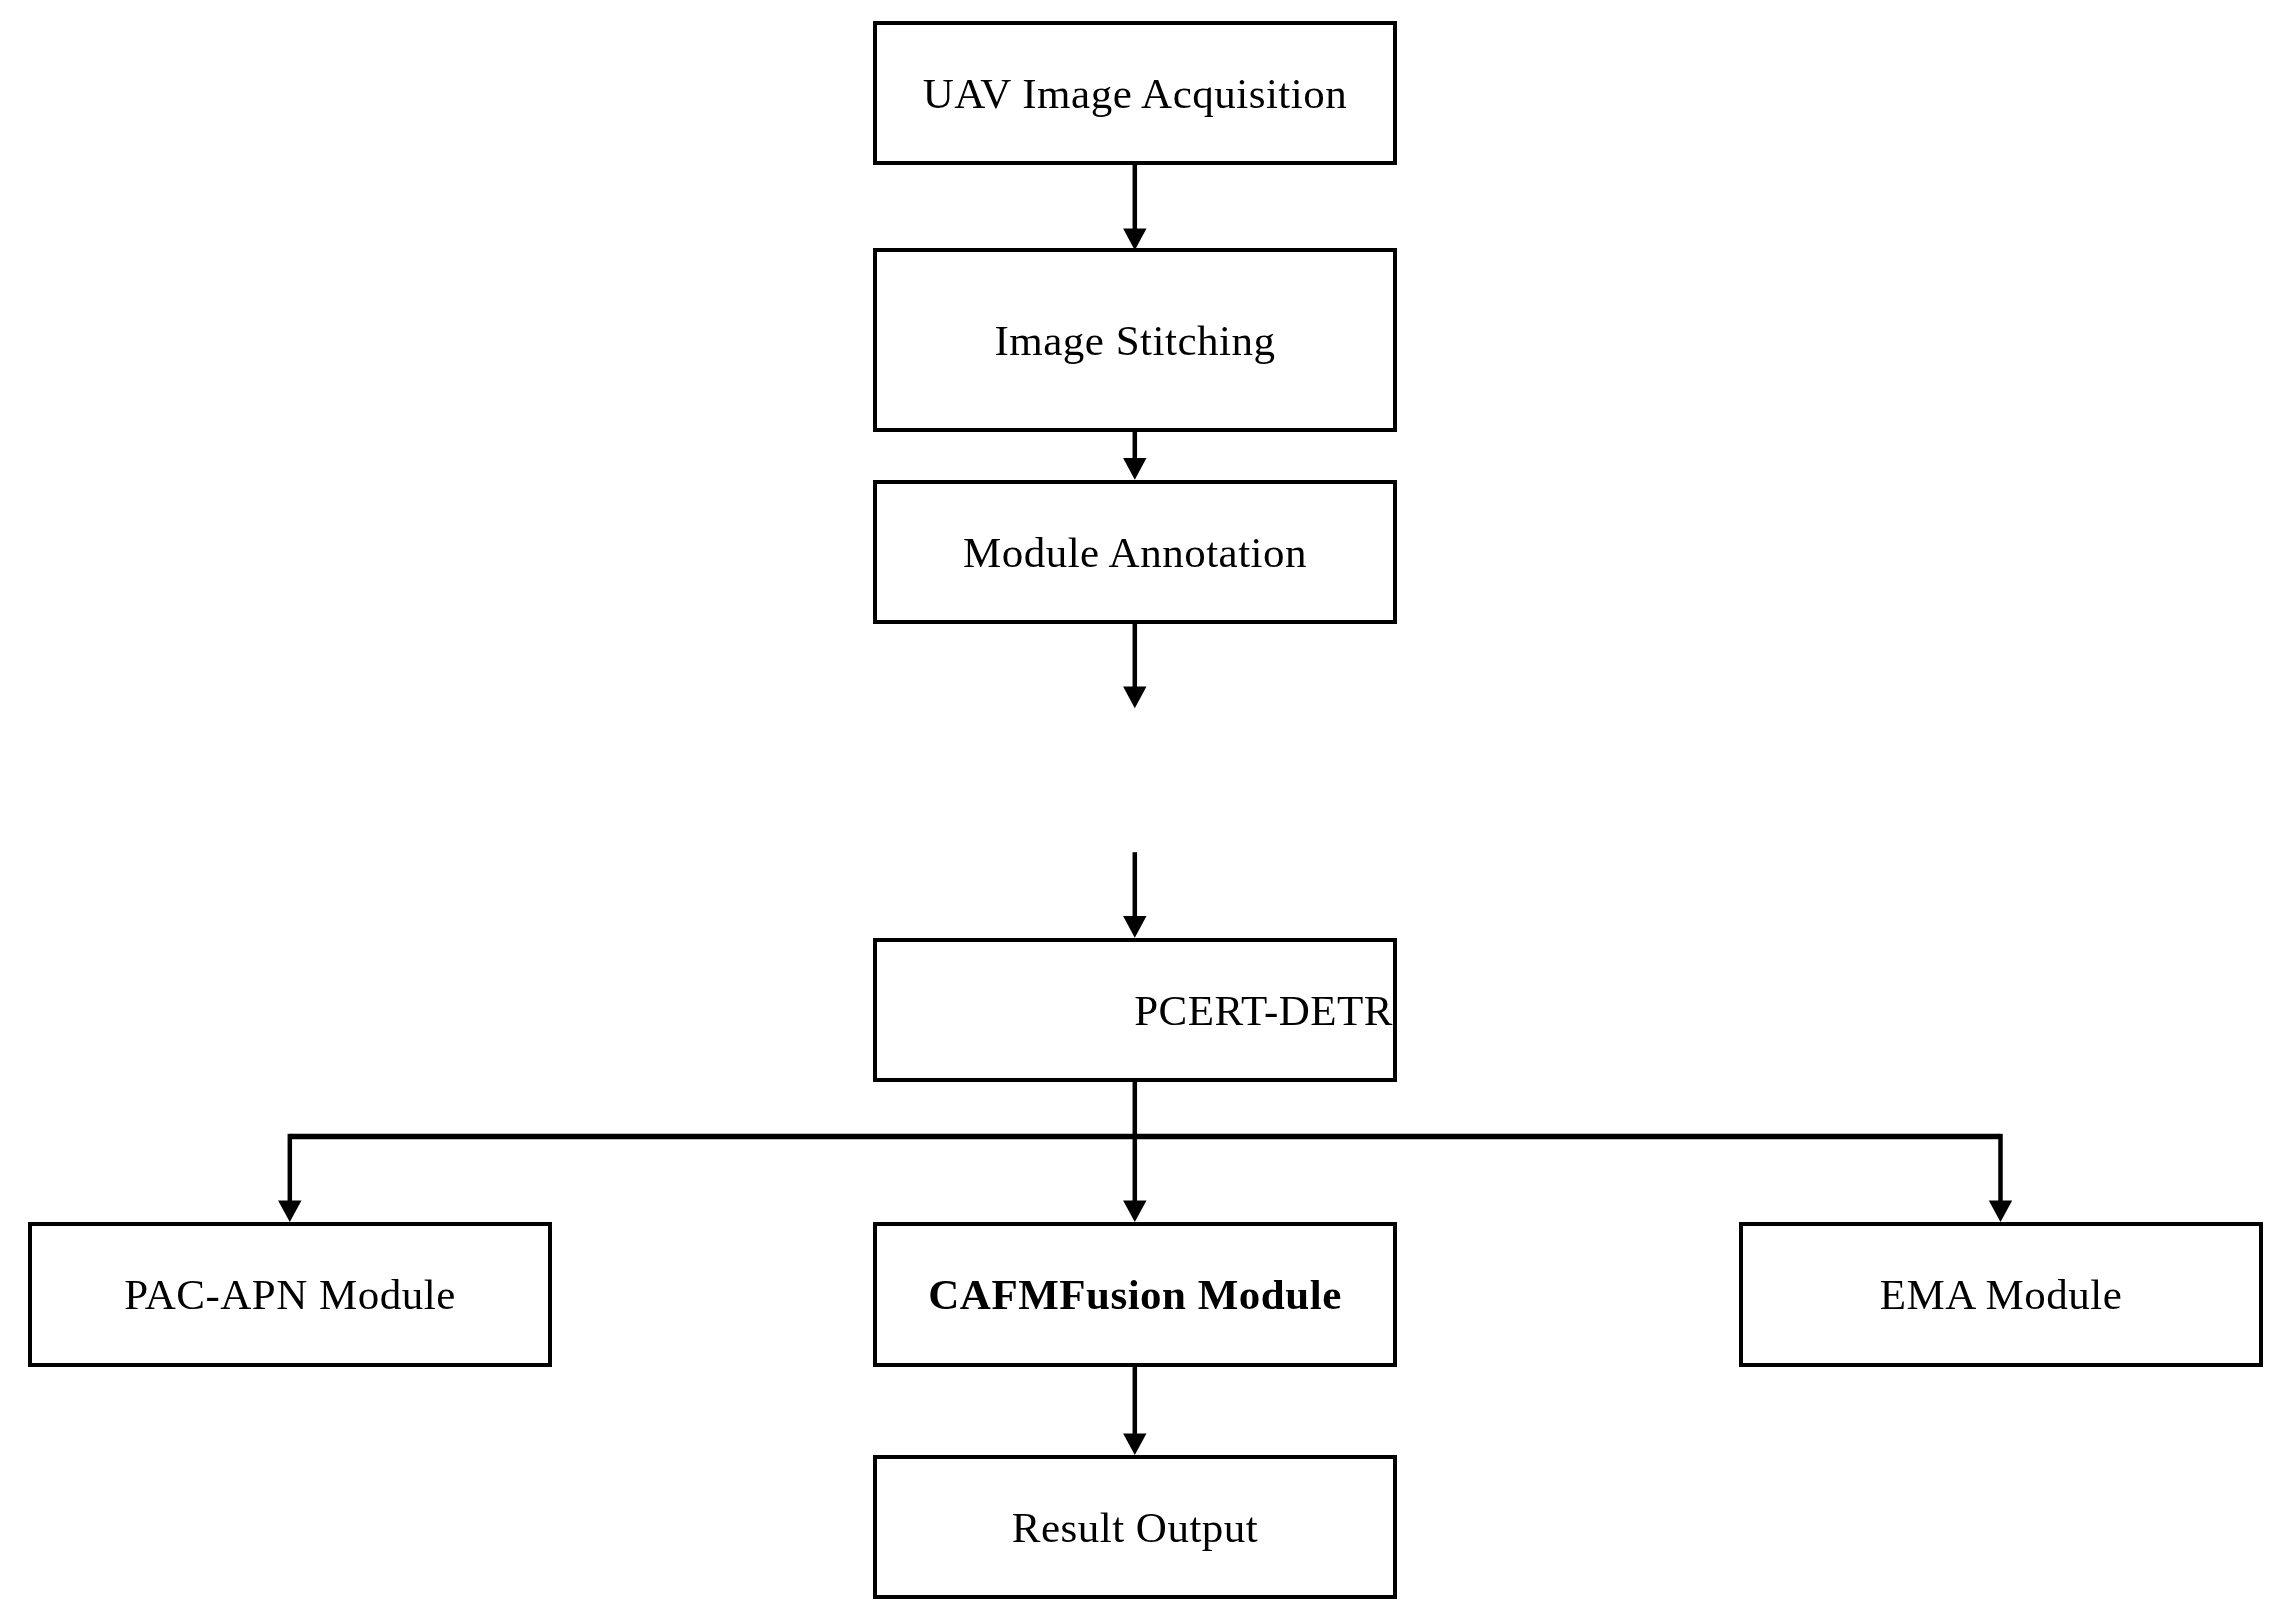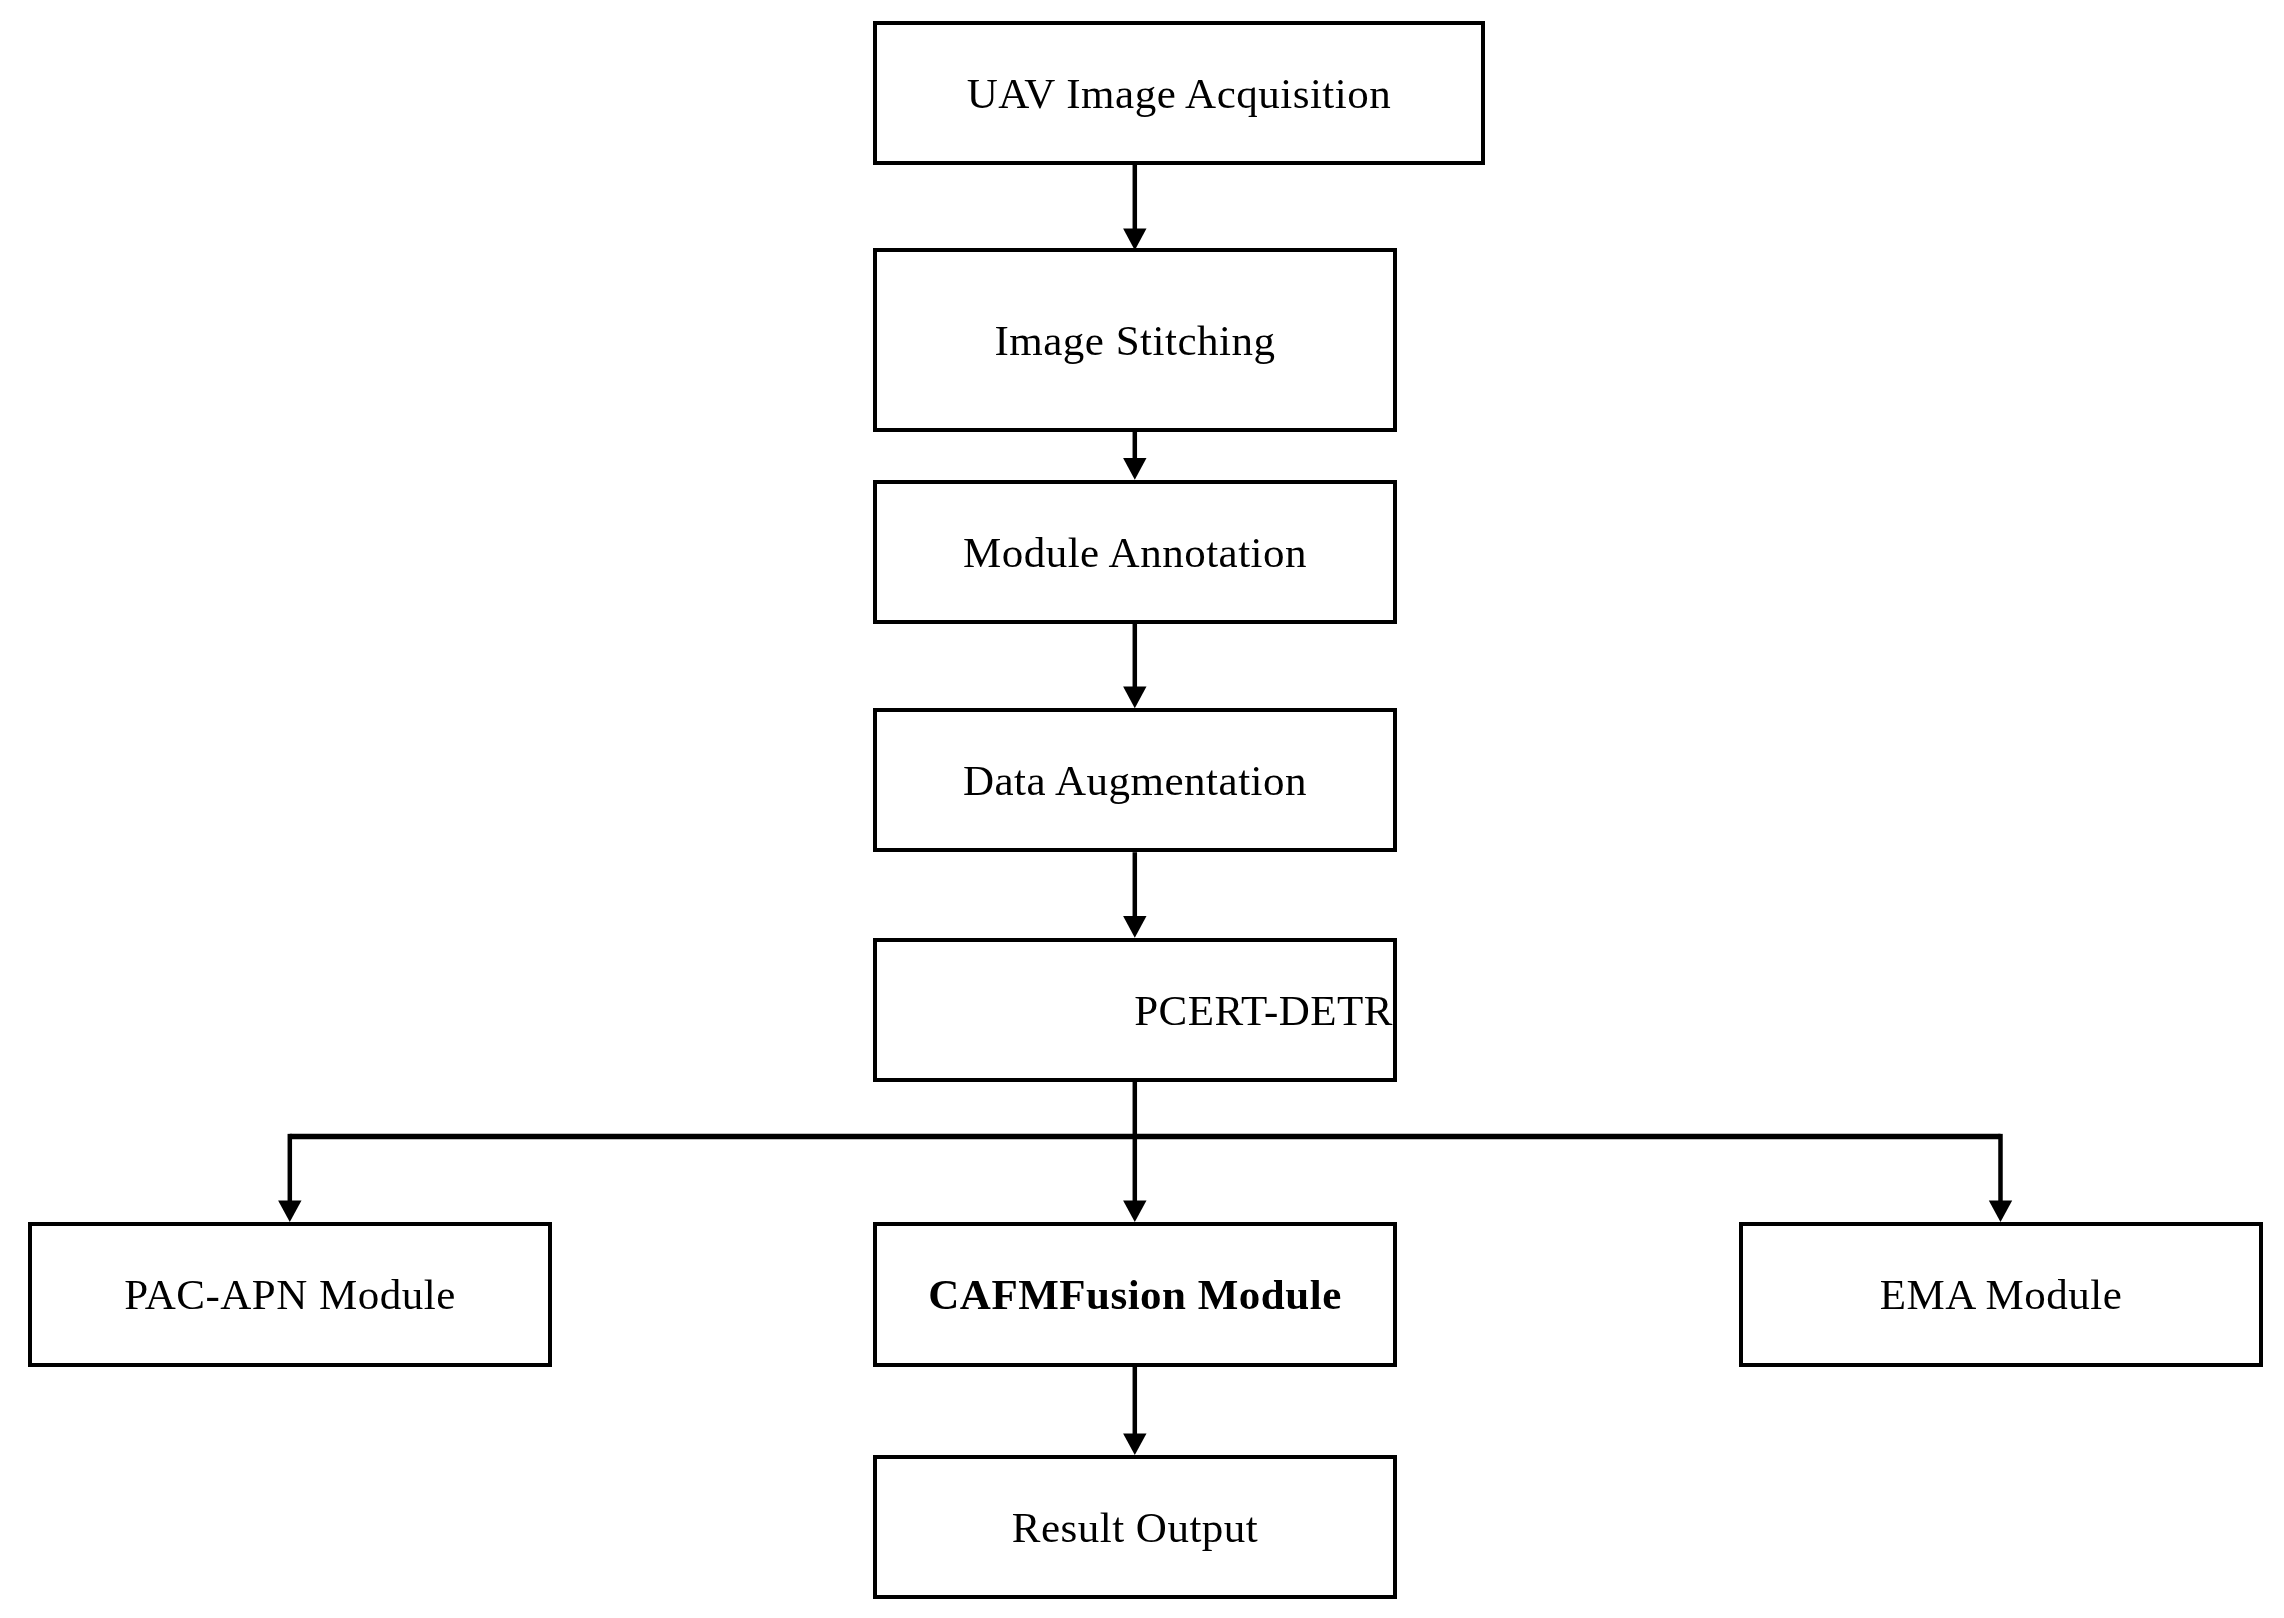--- a/index.html
+++ b/index.html
@@ -30,21 +30,21 @@
     align-items: center;
     justify-content: center;
   }
   .node-label {
     font-size: 43px;
     color: #000000;
     letter-spacing: 0.5px;
     white-space: nowrap;
   }
   
-  .n-uav          { left: 873px;  top: 21px;   width: 612px; height: 144px; }
+  .n-uav          { left: 873px;  top: 21px;   width: 524px; height: 144px; }
   .n-stitching    { left: 873px;  top: 248px;  width: 524px; height: 184px; }
   .n-annotation   { left: 873px;  top: 480px;  width: 524px; height: 144px; }
   .n-augmentation { left: 873px;  top: 708px;  width: 524px; height: 144px; }
   .n-pcert        { left: 873px;  top: 938px; width: 524px; height: 144px; justify-content: flex-end; }
   
   .n-pac          { left: 28px;   top: 1222px; width: 524px; height: 145px; }
   .n-cafm         { left: 873px;  top: 1222px; width: 524px; height: 145px; font-weight: bold; }
   .n-ema          { left: 1739px; top: 1222px; width: 524px; height: 145px; }
   
   .n-result       { left: 873px;  top: 1455px; width: 524px; height: 144px; }
@@ -112,23 +112,20 @@
   </div>
 
   <div class="node n-stitching">
     <span class="node-label">Image Stitching</span>
   </div>
 
   <div class="node n-annotation">
     <span class="node-label">Module Annotation</span>
   </div>
 
-  <div class="node n-augmentation">
-    <span class="node-label">Data Augmentation</span>
-  </div>
 
   <div class="node n-pcert">
     <span class="node-label">PCERT-DETR</span>
   </div>
 
   <div class="node n-pac">
     <span class="node-label">PAC-APN Module</span>
   </div>
 
   <div class="node n-cafm">

